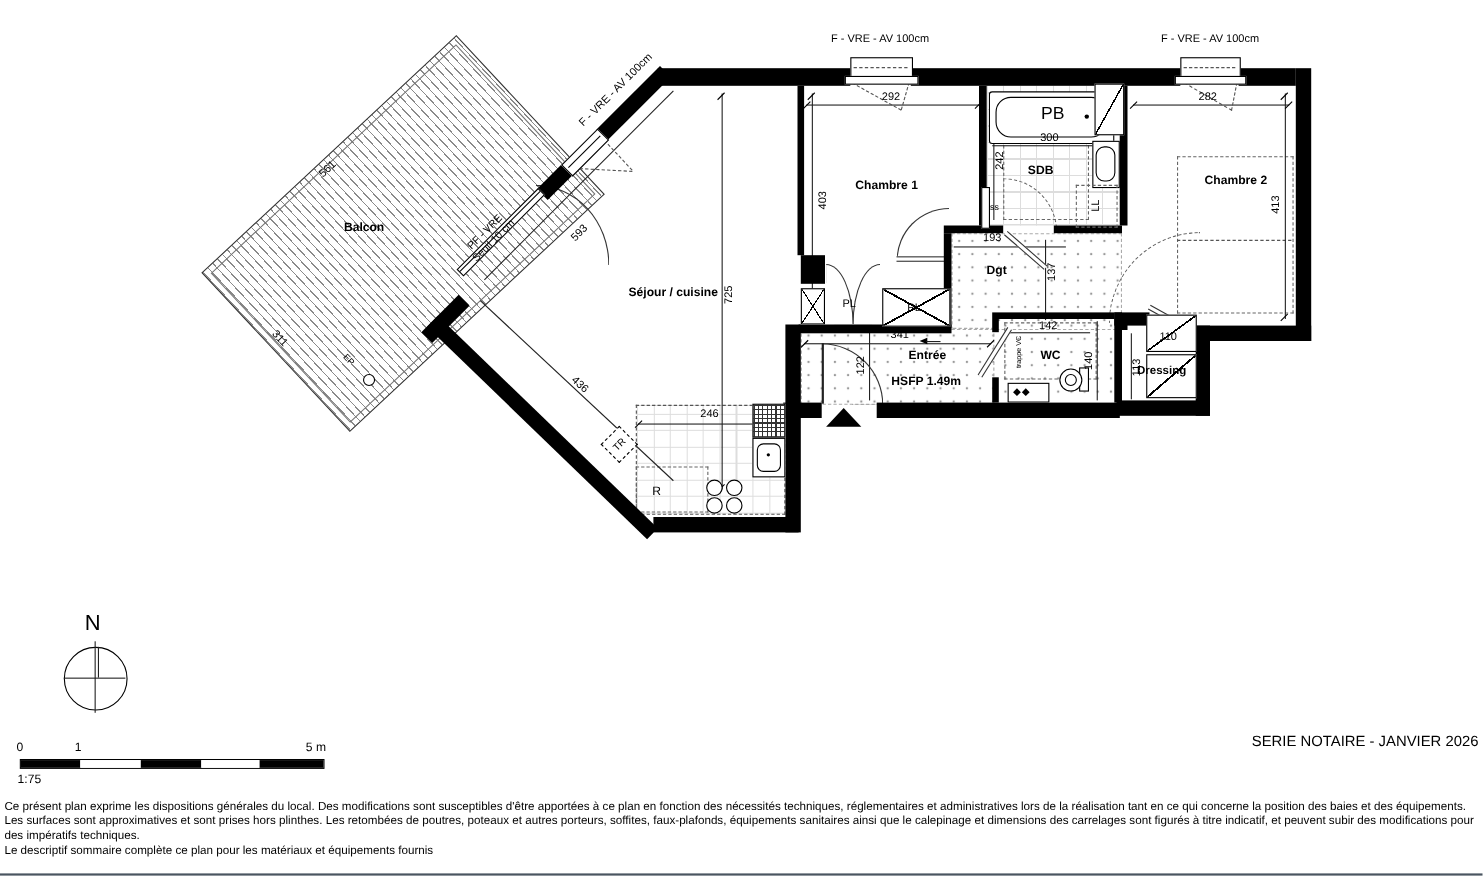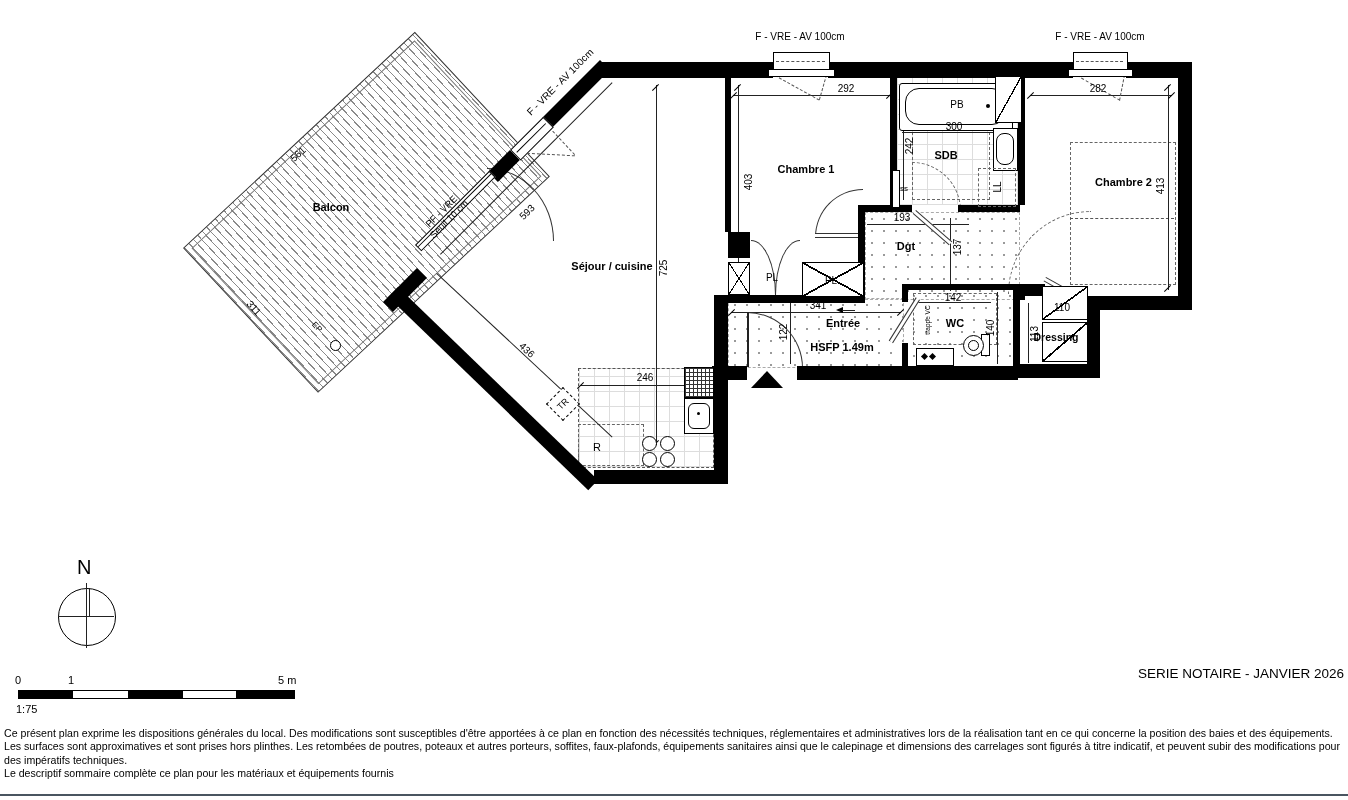--- a/index.html
+++ b/index.html
@@ -202,38 +202,38 @@
   <div class="wlabel" style="left:1100px;top:36px;">F - VRE - AV 100cm</div>
   <div class="wlabel" style="left:560px;top:82px;transform:translate(-50%,-50%) rotate(-45deg);">F - VRE - AV 100cm</div>
   <div class="abs" style="left:445px;top:215px;transform:translate(-50%,-50%) rotate(-45deg);font-size:9.5px;text-align:center;line-height:11px;">
     <div>PF - VRE</div>
     <div>Seuil 10 cm</div>
   </div>
 
   <div class="roomlbl" style="left:331px;top:207px;">Balcon</div>
   <div class="roomlbl" style="left:612px;top:266px;">Séjour / cuisine</div>
   <div class="roomlbl" style="left:806px;top:169px;">Chambre 1</div>
-  <div class="roomlbl" style="left:1106px;top:182px;padding-left:35px;">Chambre 2</div>
+  <div class="roomlbl" style="left:1106px;top:164px;padding-left:35px;">Chambre 2</div>
   <div class="roomlbl" style="left:946px;top:155px;">SDB</div>
   <div class="roomlbl" style="left:906px;top:246px;">Dgt</div>
   <div class="roomlbl" style="left:955px;top:323px;">WC</div>
   <div class="roomlbl" style="left:843px;top:323px;">Entrée</div>
   <div class="roomlbl" style="left:842px;top:347px;">HSFP 1.49m</div>
   <div class="roomlbl" style="left:1056px;top:337px;font-size:10.5px;">Dressing</div>
 
-  <div class="fix" style="left:957px;top:104px;font-size:10px;">PB</div>
+  <div class="fix" style="left:957px;top:104px;font-size:16px;">PB</div>
   <div class="fix" style="left:997px;top:187px;transform:translate(-50%,-50%) rotate(-90deg);font-size:10px;">LL</div>
   <div class="fix" style="left:904px;top:188px;font-size:8px;">ss</div>
   <div class="fix" style="left:772px;top:277px;font-size:10px;">PL</div>
   <div class="fix" style="left:831px;top:280px;font-size:10px;">PL</div>
   <div class="fix" style="left:597px;top:447px;font-size:11px;">R</div>
   <div class="fix" style="left:317px;top:327px;transform:translate(-50%,-50%) rotate(47deg);font-size:8px;">EP</div>
   <div class="fix" style="left:927px;top:320px;transform:translate(-50%,-50%) rotate(-90deg);font-size:6.5px;">trappe VC</div>
 
-  <div class="dim" style="left:846px;top:88px;">292</div>
+  <div class="dim" style="left:810px;top:88px;">292</div>
   <div class="dim" style="left:1098px;top:88px;">282</div>
   <div class="dim" style="left:954px;top:126px;">300</div>
   <div class="dim" style="left:902px;top:217px;">193</div>
   <div class="dim" style="left:818px;top:305px;">341</div>
   <div class="dim" style="left:953px;top:297px;">142</div>
   <div class="dim" style="left:1062px;top:307px;">110</div>
   <div class="dim" style="left:645px;top:377px;text-align:center;">246</div>
   <div class="dimr" style="left:748px;top:182px;">403</div>
   <div class="dimr" style="left:909px;top:146px;">242</div>
   <div class="dimr" style="left:957px;top:247px;">137</div>

